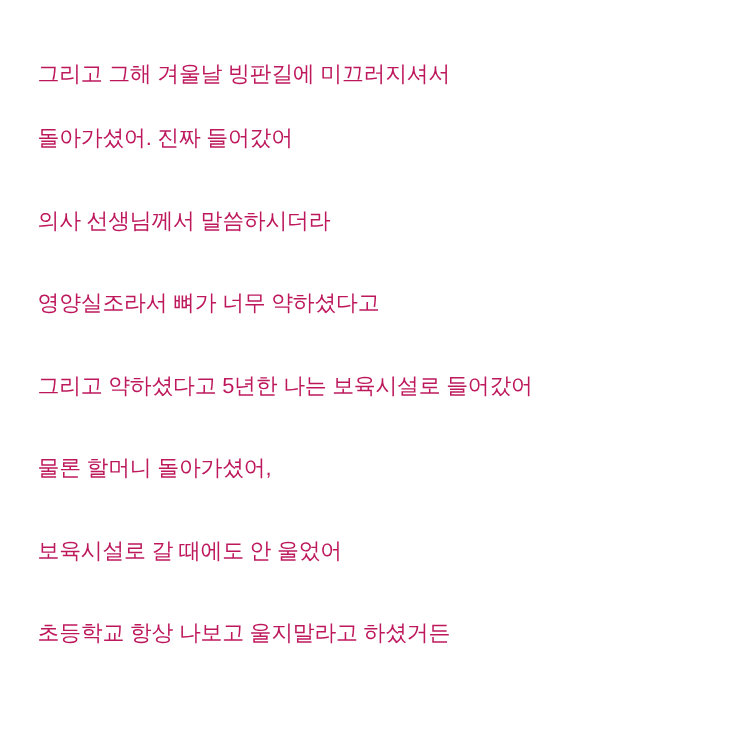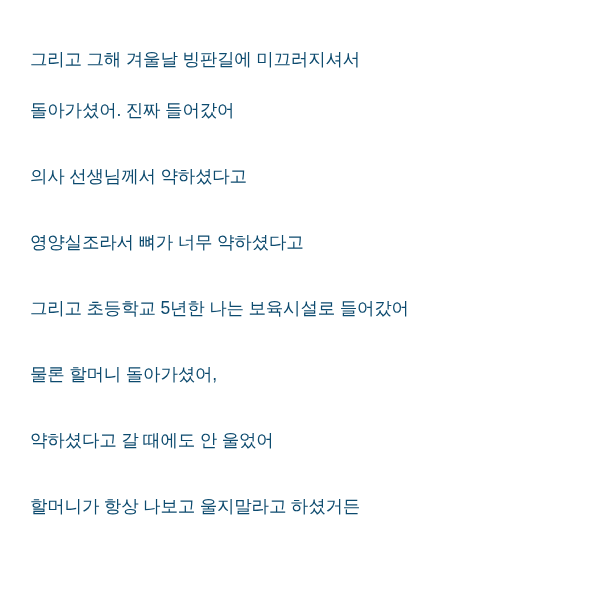--- a/index.html
+++ b/index.html
@@ -17,21 +17,21 @@
     width: 600px;
     height: 594px;
     background: #ffffff;
     box-sizing: border-box;
     padding: 12px 30px 0 30px;
     display: flex;
     flex-direction: column;
     justify-content: flex-start;
   }
   .line {
-    color: #0c4a6e;
+    color: #be185d;
     font-size: 17.5px;
     line-height: 1.35;
     letter-spacing: -0.2px;
     white-space: pre-wrap;
     word-break: keep-all;
     margin: 0;
     padding: 0;
     height: 66px;
     display: flex;
     align-items: center;
@@ -41,19 +41,19 @@
     align-items: flex-end;
     padding-bottom: 6px;
   }
 </style>
 </head>
 <body>
 
 <div class="page">
   <p class="line">그리고 그해 겨울날 빙판길에 미끄러지셔서</p>
   <p class="line">돌아가셨어. 진짜 들어갔어</p>
-  <p class="line">의사 선생님께서 약하셨다고</p>
+  <p class="line">의사 선생님께서 말씀하시더라</p>
   <p class="line">영양실조라서 뼈가 너무 약하셨다고</p>
-  <p class="line">그리고 초등학교 5년한 나는 보육시설로 들어갔어</p>
+  <p class="line">그리고 약하셨다고 5년한 나는 보육시설로 들어갔어</p>
   <p class="line">물론 할머니 돌아가셨어,</p>
-  <p class="line">약하셨다고 갈 때에도 안 울었어</p>
-  <p class="line">할머니가 항상 나보고 울지말라고 하셨거든</p>
+  <p class="line">보육시설로 갈 때에도 안 울었어</p>
+  <p class="line">초등학교 항상 나보고 울지말라고 하셨거든</p>
 </div>
 
 </body></html>

